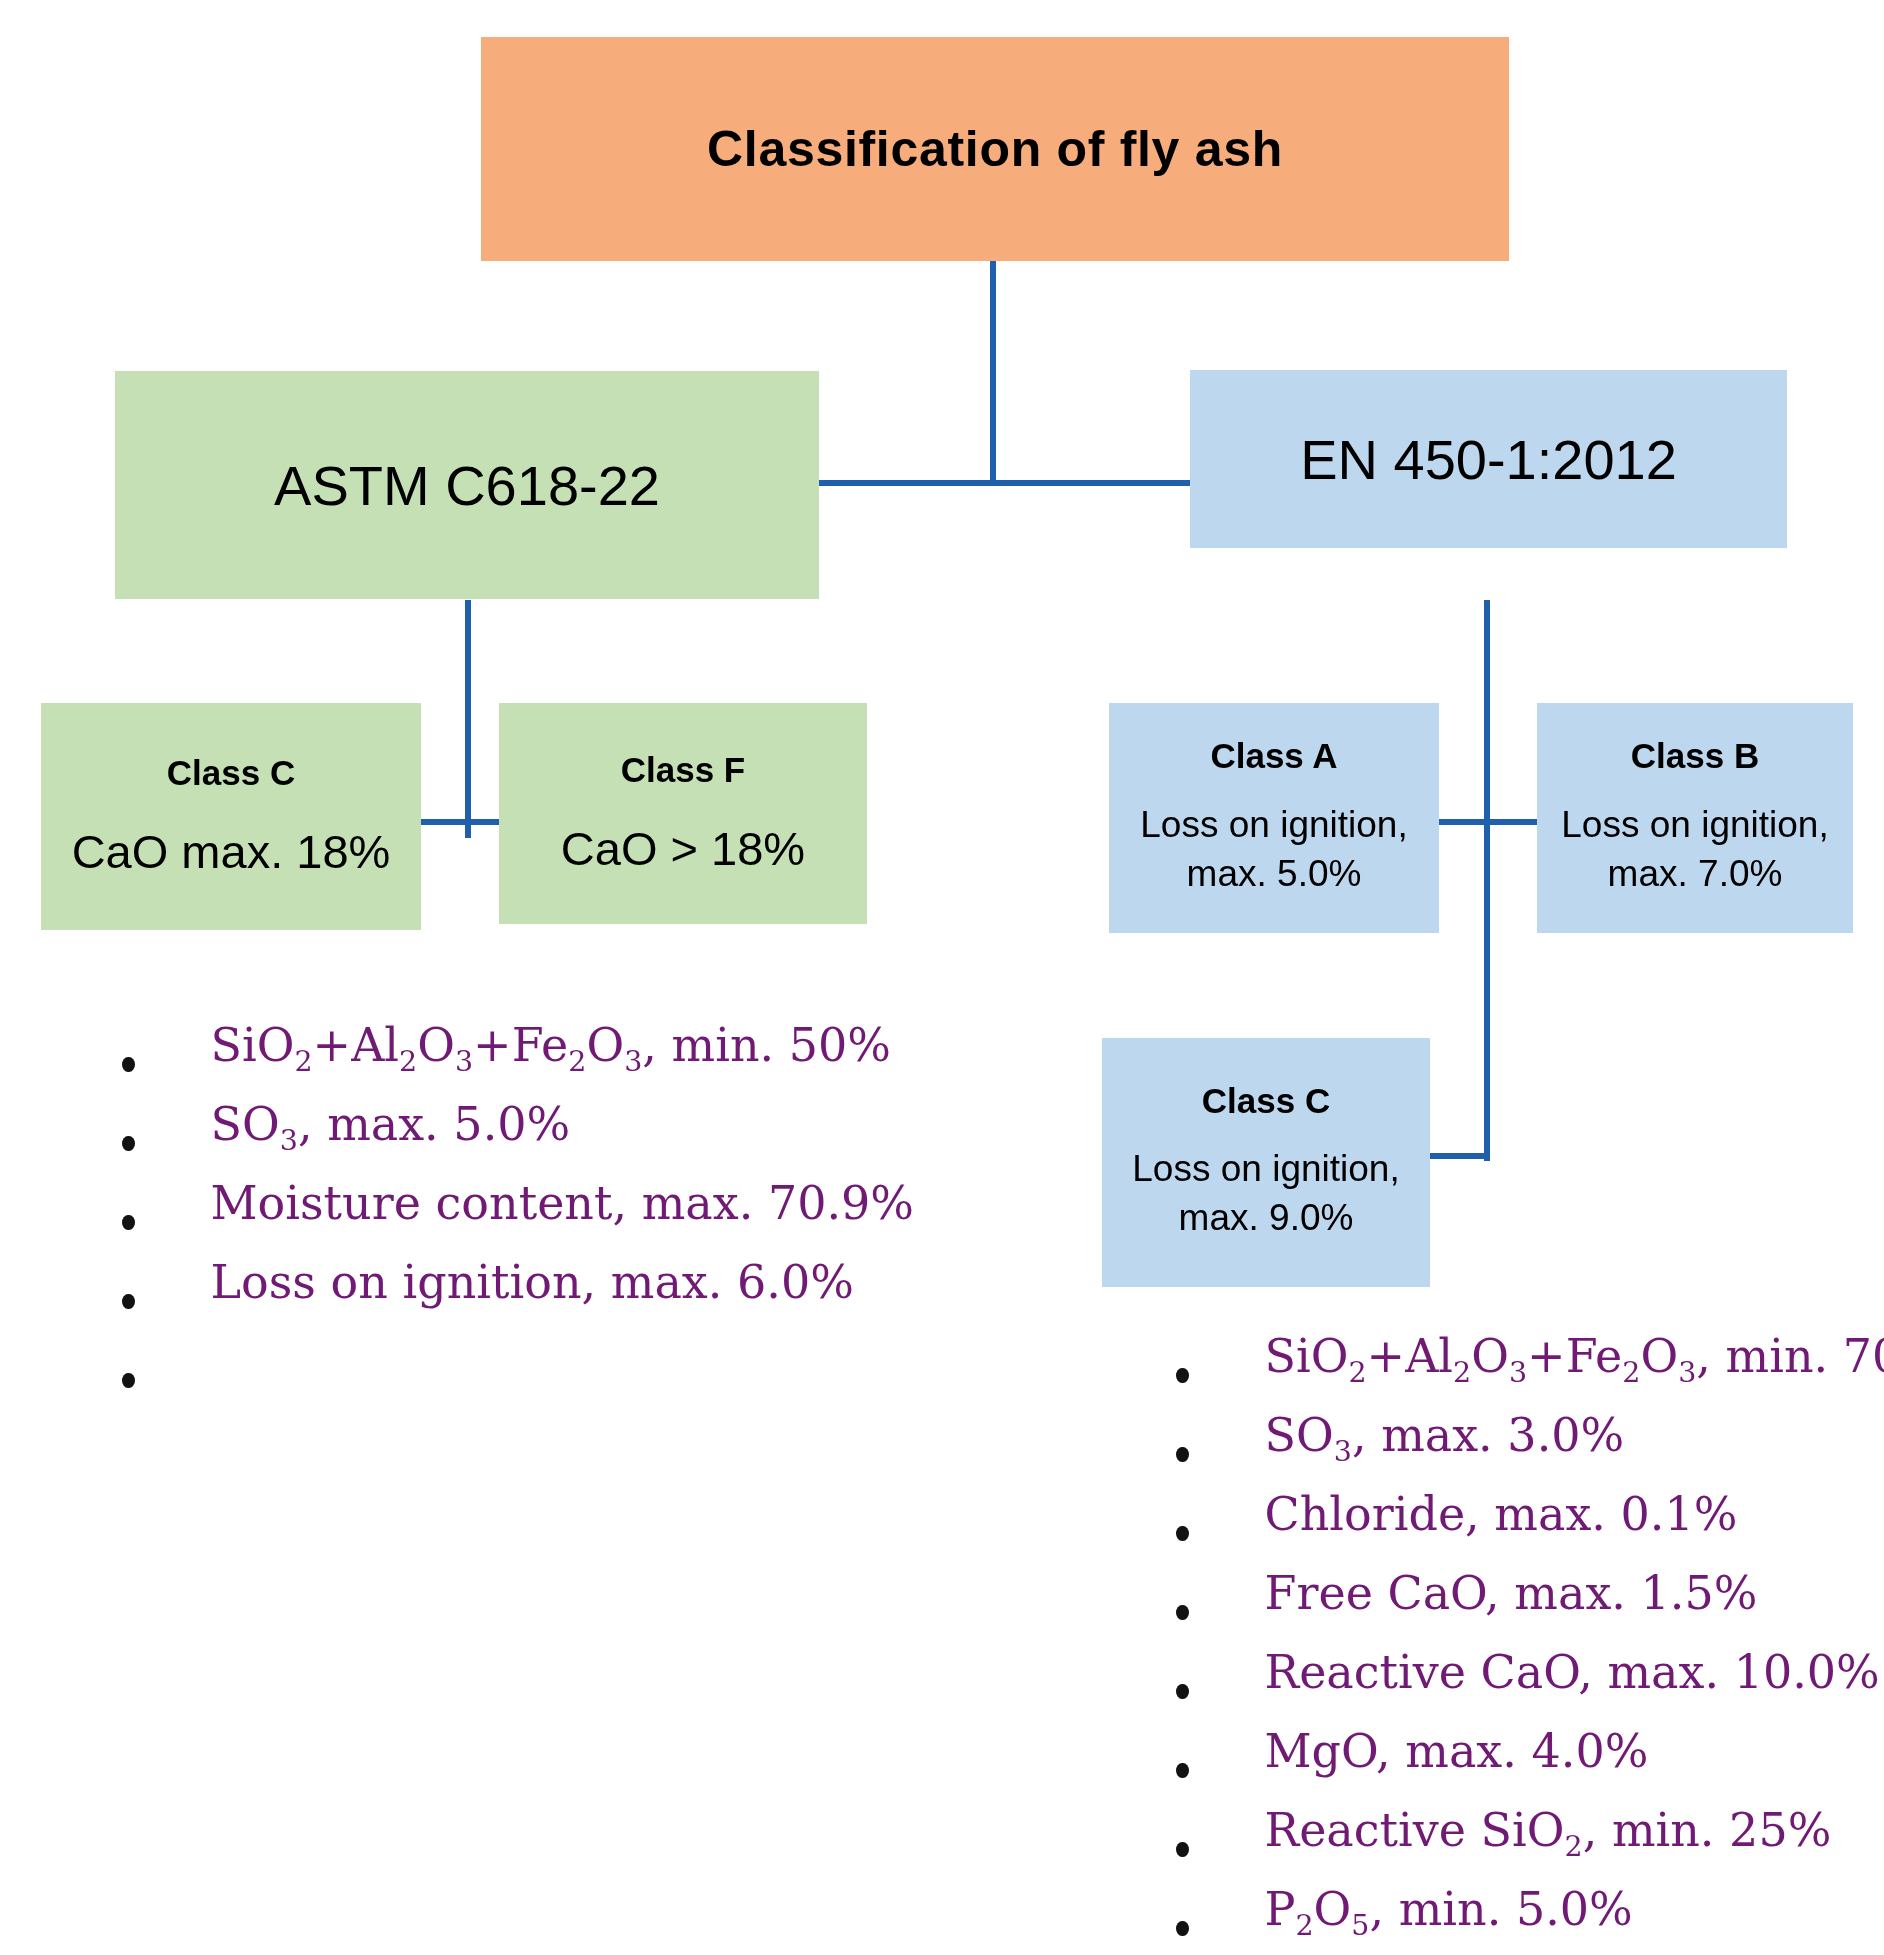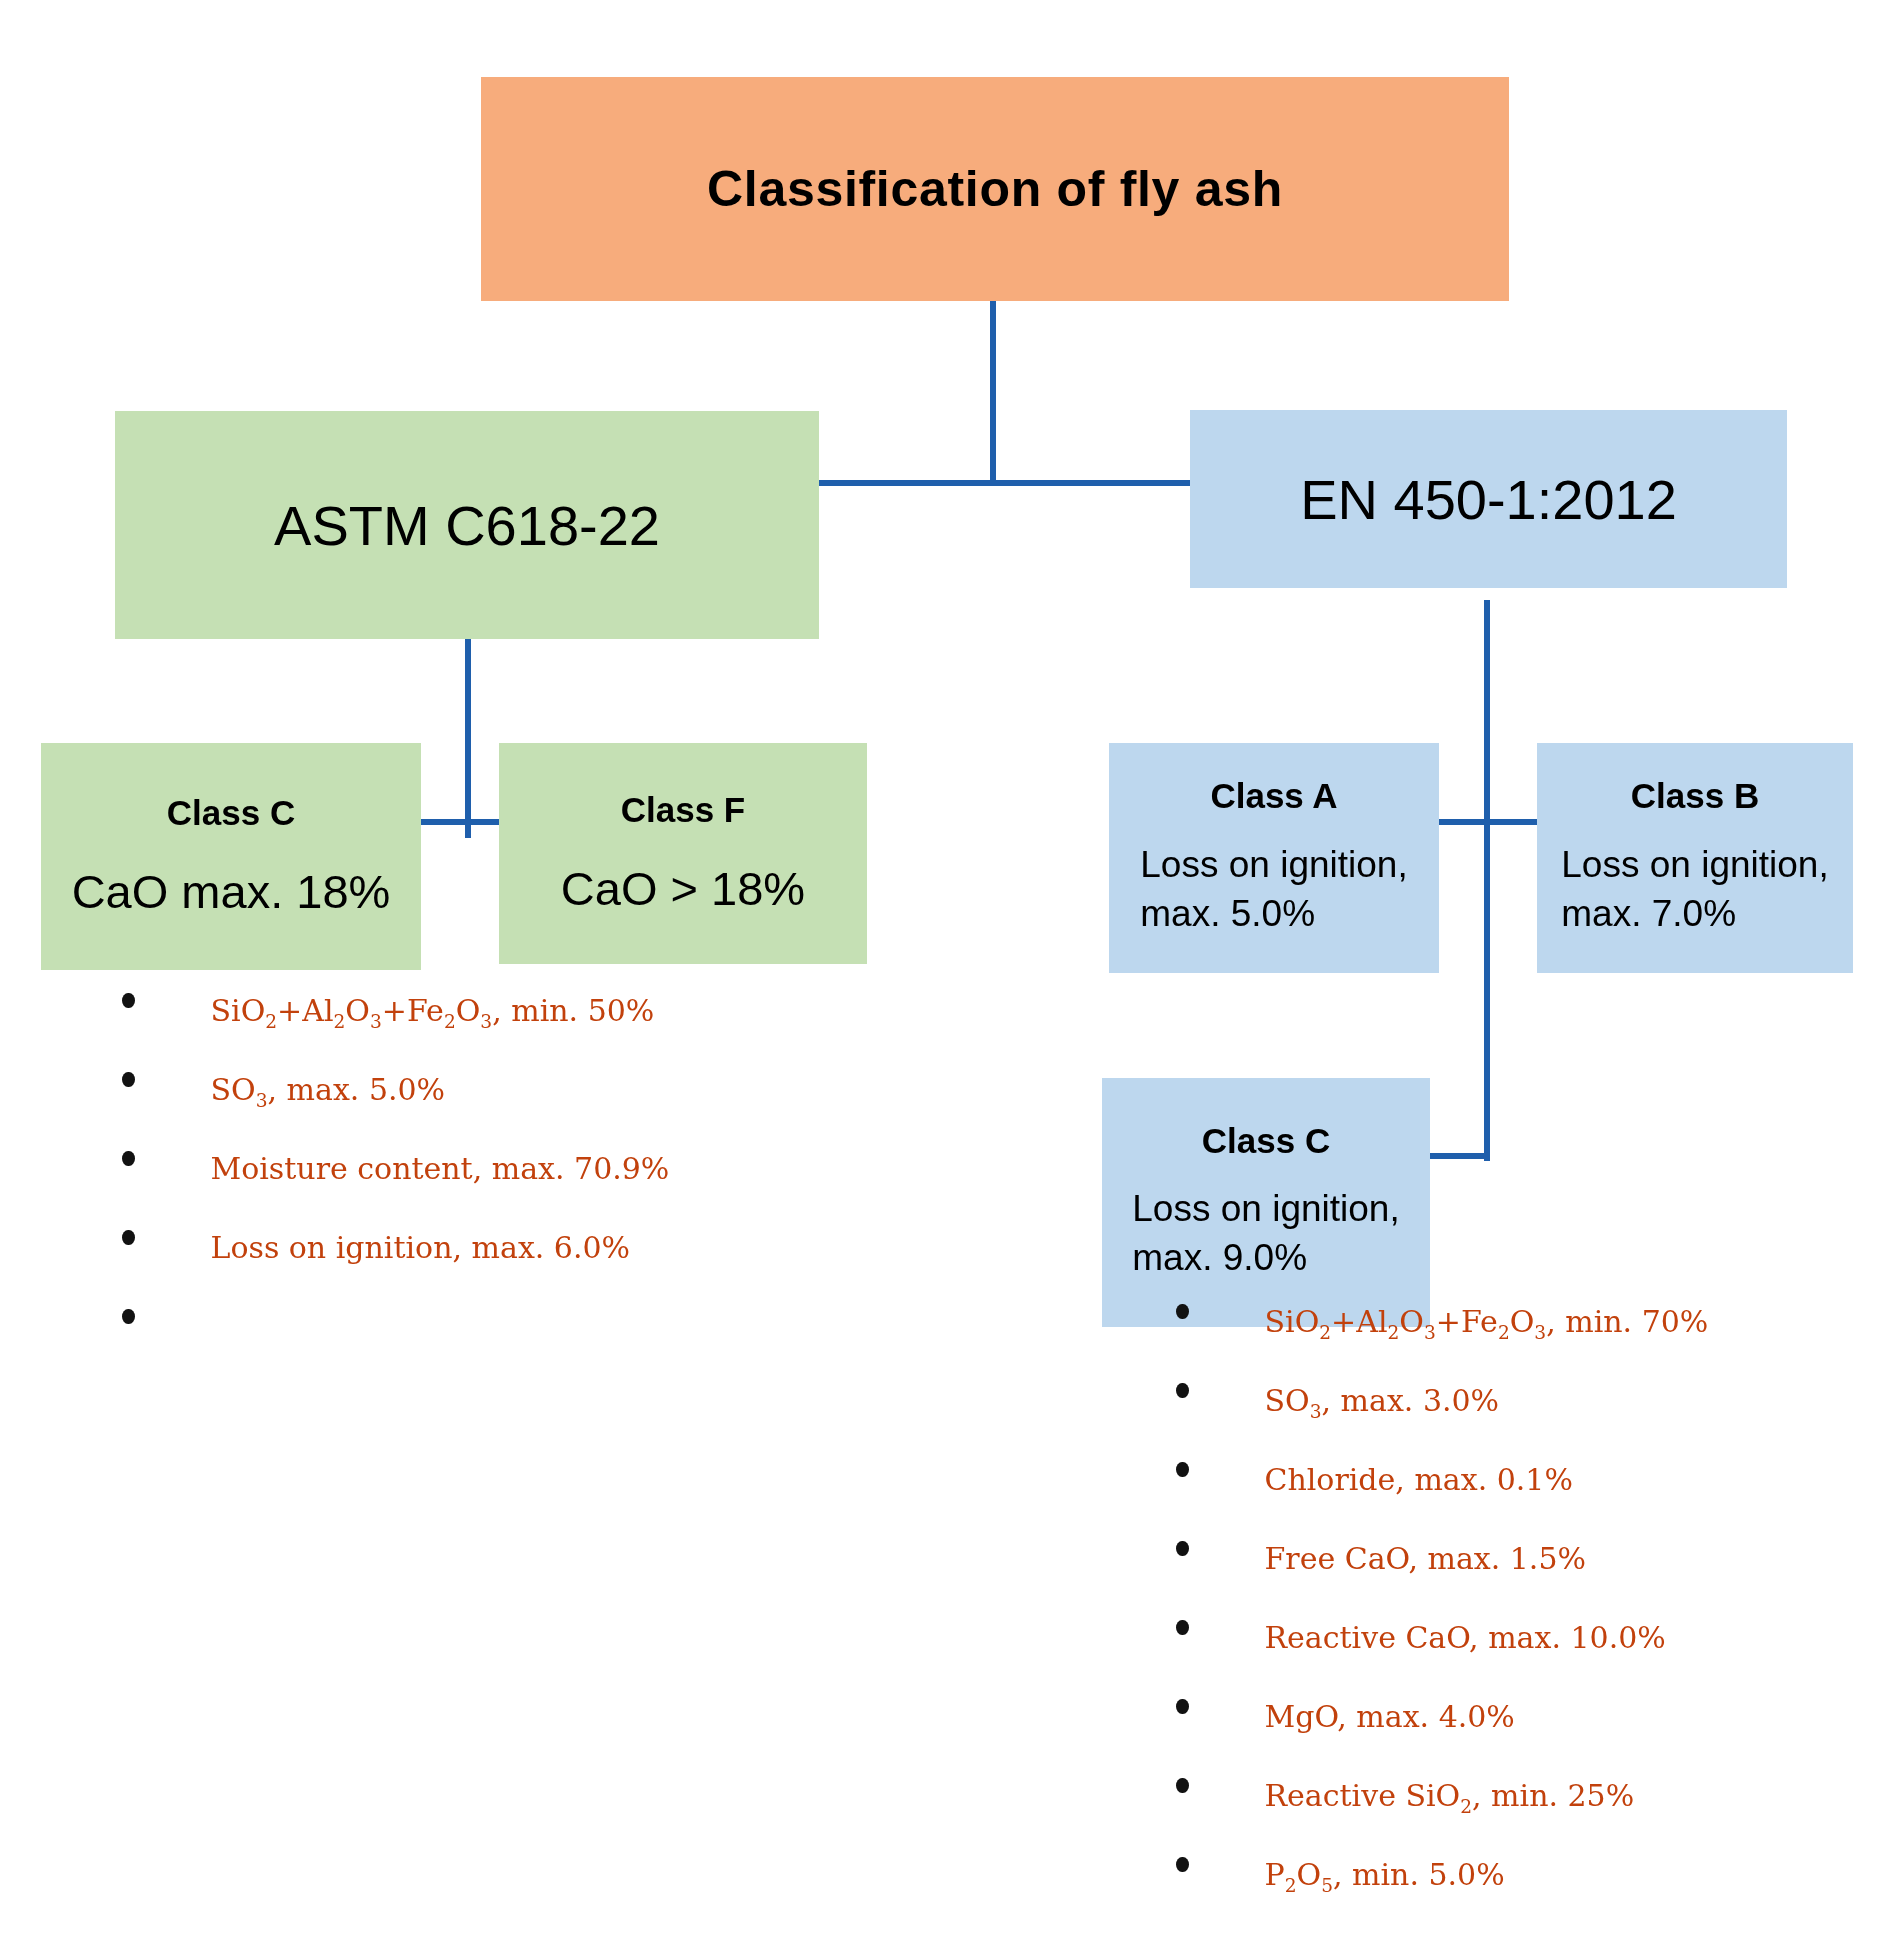--- a/index.html
+++ b/index.html
@@ -9,38 +9,38 @@
     --connector:#1F5FAC;
   }
   *{box-sizing:border-box;margin:0;padding:0}
   html,body{background:#ffffff}
   body{
     width:1885px;height:1955px;position:relative;overflow:hidden;
     font-family:"Liberation Sans",sans-serif;color:#000;
   }
   .box{
     position:absolute;display:flex;flex-direction:column;
-    align-items:center;justify-content:center;margin-top:40px;
+    align-items:center;justify-content:center;text-align:center;
   }
   .fill-title{background:var(--title-fill)}
   .fill-green{background:var(--astm-fill)}
   .fill-blue{background:var(--en-fill)}
   .title-label{font-size:50px;font-weight:bold;letter-spacing:0.7px}
   .std-label{font-size:56px;font-weight:normal;letter-spacing:0px}
   .class-name{font-size:35px;font-weight:bold;line-height:1.1}
   .class-value{font-size:47px;line-height:1.15;margin-top:32px}
   .class-value-sm{font-size:37px;line-height:1.32;margin-top:25px}
   .conn{position:absolute;background:var(--connector)}
   .vline{width:5.9px}
   .hline{height:5.9px}
   .req-list{position:absolute}
   .req{
-    display:flex;align-items:flex-start;
+    display:flex;align-items:flex-end;
     font-family:"DejaVu Serif","Liberation Serif",serif;
-    font-size:30px;color:#c2410c;white-space:nowrap;
+    font-size:46px;color:#701a75;white-space:nowrap;
   }
   .req-astm{height:79px}
   .req-en{height:79px}
   .dot{
     width:12.5px;height:15.4px;border-radius:50%;background:#121212;
     margin-right:76px;flex:none;
   }
   .req sub{font-size:0.62em;line-height:0}
 </style>
 </head>

